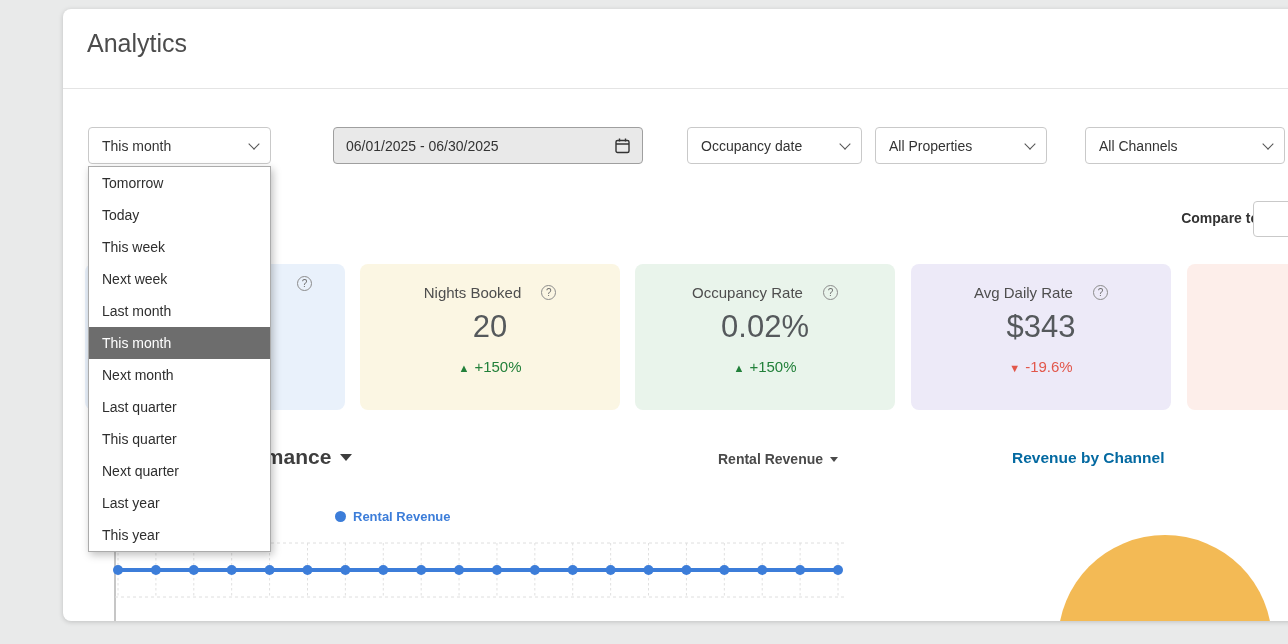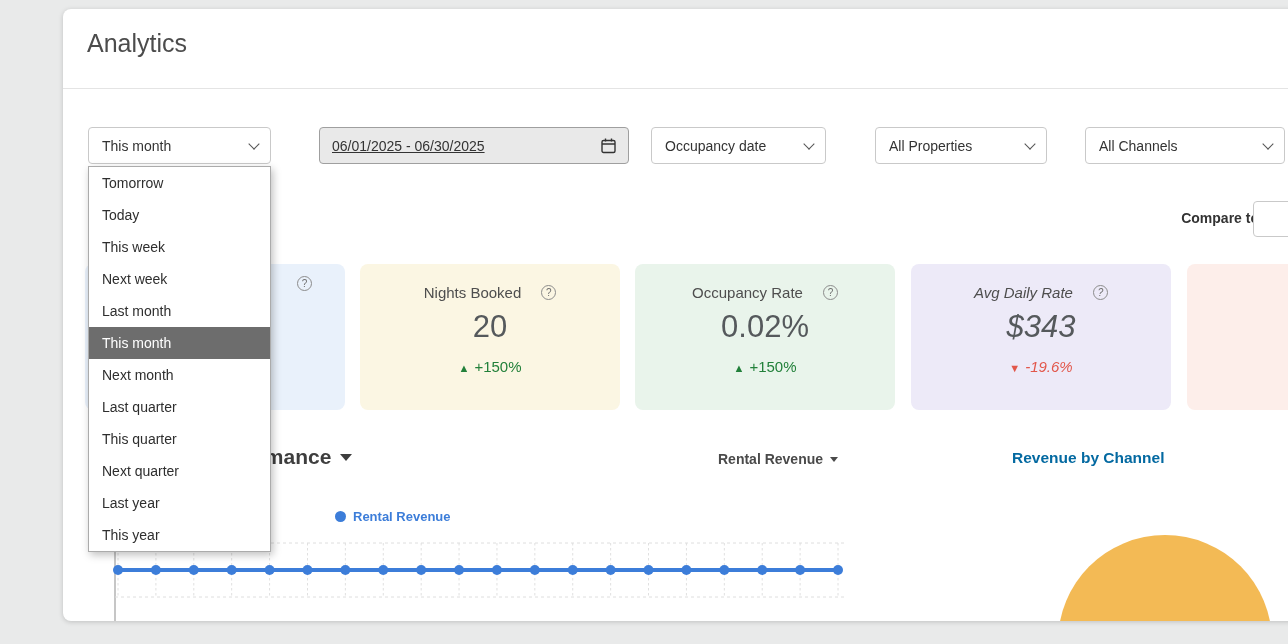--- a/index.html
+++ b/index.html
@@ -33,48 +33,48 @@
     font-size: 14px; color: #333; display: flex; align-items: center;
     padding: 0 28px 0 13px; cursor: pointer;
   }
   .chev {
     position: absolute; right: 12px; top: 12px; width: 7px; height: 7px;
     border-right: 1.6px solid #555; border-bottom: 1.6px solid #555;
     transform: rotate(45deg);
   }
   .sel-period     { left: 25px;   width: 183px; }
   .date-input {
-    position: absolute; top: 118px; left: 256px; width: 310px; height: 37px;
+    position: absolute; top: 118px; left: 270px; width: 310px; height: 37px;
     box-sizing: border-box; background: #e9e9e9; border: 1px solid #9f9f9f;
     border-radius: 4px; font-size: 14px; color: #333;
     display: flex; align-items: center; justify-content: space-between;
-    padding: 0 12px; cursor: pointer; text-decoration: underline;
-  }
-  .sel-basis      { left: 588px;  width: 175px; }
+    padding: 0 12px; cursor: pointer;
+  }
+  .sel-basis      { left: 624px;  width: 175px; }
   .sel-properties { left: 812px;  width: 172px; }
   .sel-channels   { left: 1022px; width: 200px; }
 
   .compare-label {
     position: absolute; left: 1056px; top: 201px; width: 140px; text-align: right;
     font-size: 14px; font-weight: 700; color: #333;
   }
   .compare-input {
     position: absolute; left: 1190px; top: 192px; width: 90px; height: 36px;
     box-sizing: border-box; background: #fff; border: 1px solid #c9c9c9; border-radius: 4px;
   }
 
   
   .kpi {
     position: absolute; top: 255px; width: 260px; height: 146px;
     border-radius: 8px; box-sizing: border-box; text-align: center;
   }
   .kpi-blue  { left: 22px;   background: #e9f1fb; }
   .kpi-beige { left: 297px;  background: #fbf6e3; }
   .kpi-green { left: 572px;  background: #e9f4eb; }
-  .kpi-lav   { left: 848px;  background: #edeaf8; font-style: italic; }
+  .kpi-lav   { left: 848px;  background: #edeaf8; }
   .kpi-peach { left: 1124px; background: #fdeeea; }
   .kpi-label-row {
     margin-top: 20px; font-size: 15px; color: #4e4e4e;
     display: flex; justify-content: center; align-items: center; gap: 20px;
   }
   .help {
     width: 15px; height: 15px; border: 1px solid #8c8c8c; border-radius: 50%;
     font-size: 10px; line-height: 14px; color: #6e6e6e; display: inline-block;
     text-align: center; box-sizing: border-box; cursor: pointer;
   }

